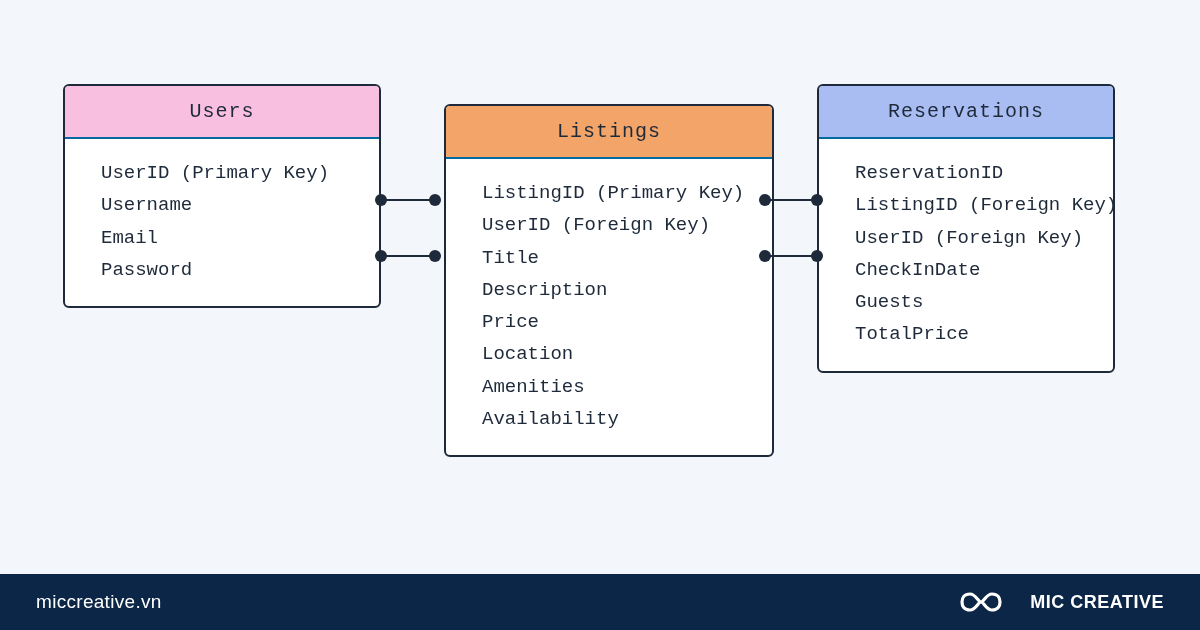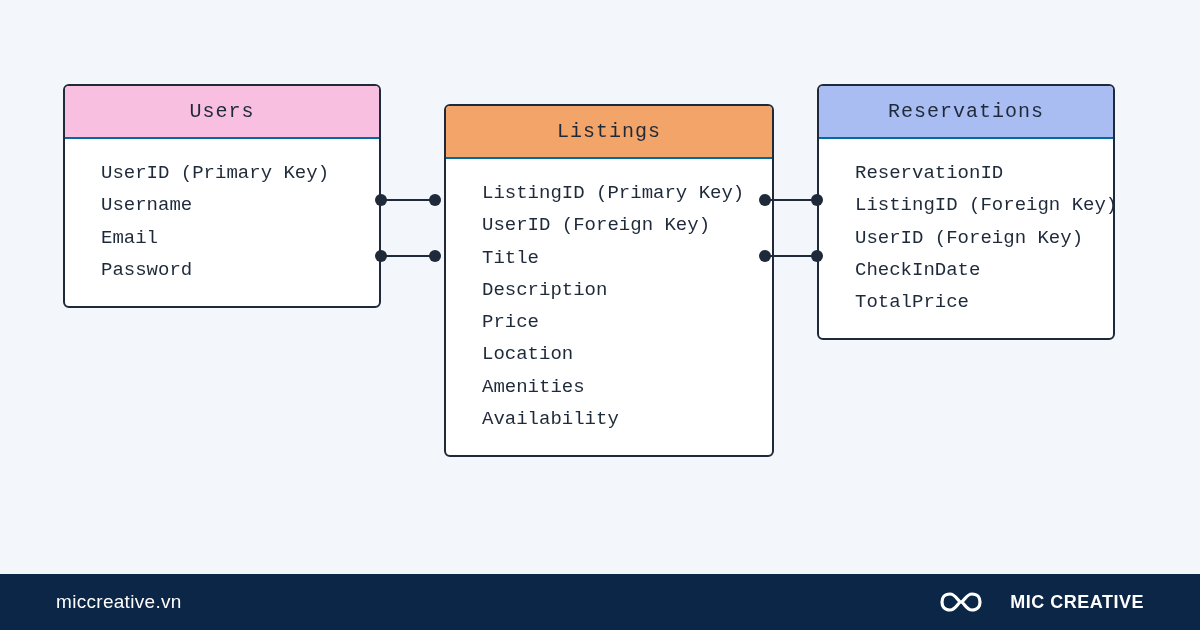--- a/index.html
+++ b/index.html
@@ -59,21 +59,21 @@
   }
 
   .footer {
     position: absolute;
     left: 0; right: 0; bottom: 0;
     height: 56px;
     background: #0b2647;
     display: flex;
     align-items: center;
     justify-content: space-between;
-    padding: 0 56px;
+    padding: 0 36px;
     color: #fff;
   }
   .footer-left {
     font-family: Arial, Helvetica, sans-serif;
     font-size: 19px;
     letter-spacing: 0.3px;
   }
   .footer-right {
     display: flex;
     align-items: center;
@@ -111,20 +111,21 @@
         <div>Availability</div>
       </div>
     </div>
     <div class="entity" style="left: 817px; top: 84px; width: 298px;">
       <div class="entity-header hdr-blue">Reservations</div>
       <div class="entity-body">
         <div>ReservationID</div>
         <div>ListingID (Foreign Key)</div>
         <div>UserID (Foreign Key)</div>
         <div>CheckInDate</div>
+        <div>Guests</div>
         <div>TotalPrice</div>
       </div>
     </div>
     <div class="hline" style="left: 381px; top: 199px; width: 54px;"></div>
     <div class="dot" style="left: 429px; top: 194px;"></div>
     <div class="dot" style="left: 375px; top: 194px;"></div>
     <div class="hline" style="left: 381px; top: 255px; width: 54px;"></div>
     <div class="dot" style="left: 429px; top: 250px;"></div>
     <div class="dot" style="left: 375px; top: 250px;"></div>
     <div class="hline" style="left: 765px; top: 199px; width: 52px;"></div>

